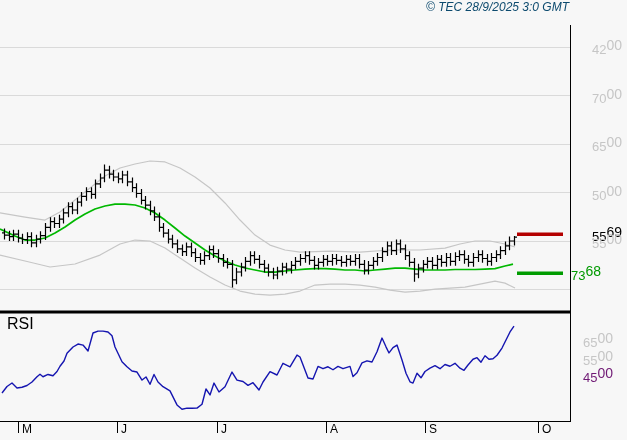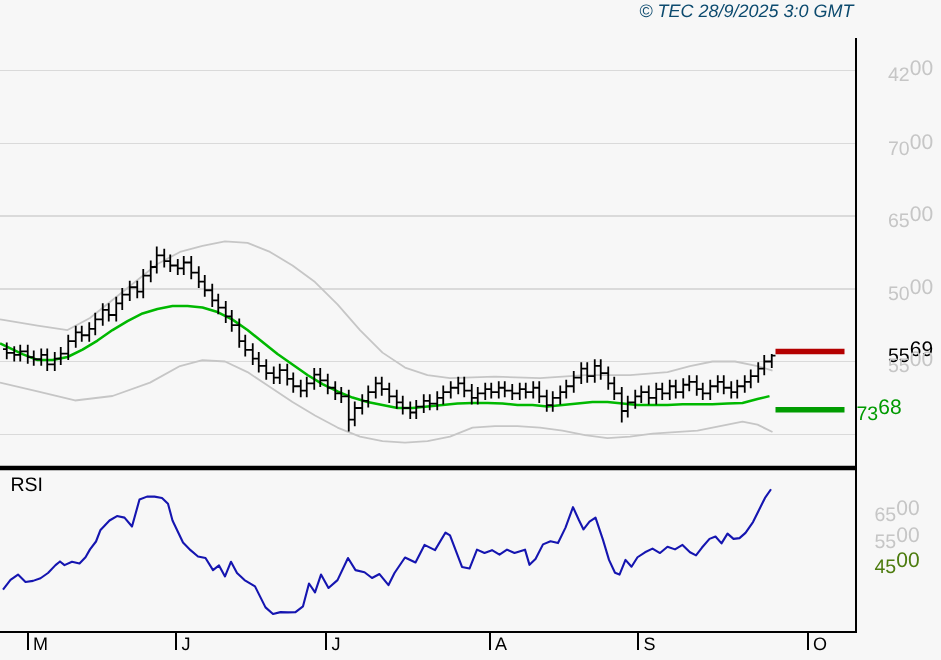--- a/index.html
+++ b/index.html
@@ -4,21 +4,21 @@
 <style>
   html,body{margin:0;padding:0;background:#f7f7f7;}
   .stage{position:relative;width:627px;height:440px;background:#f7f7f7;
          font-family:"Liberation Sans",sans-serif;overflow:hidden;}
   svg{position:absolute;left:0;top:0;}
   .legend{position:absolute;left:3px;top:2px;display:flex;gap:7px;
           font-size:12px;font-weight:bold;line-height:1.1;}
   .legend .dash{font-weight:normal;margin-left:3px;}
   .copyright{position:absolute;top:1px;right:58px;font-size:12px;font-style:italic;
              color:#0c4a6e;line-height:1.1;}
-  .rsi-title{position:absolute;left:7px;top:315px;font-size:13px;color:#000;text-align:center;}
+  .rsi-title{position:absolute;left:7px;top:315px;font-size:16px;color:#000;text-align:center;}
   .axlbl{position:absolute;font-size:13px;line-height:1;transform:translateY(-50%);
          white-space:nowrap;}
   .axlbl .sup{font-size:14px;vertical-align:4px;}
   .month{position:absolute;top:423px;font-size:12px;color:#000;line-height:1;}
 </style>
 </head>
 <body>
 
 <div class="stage">
   <svg id="plot" width="627" height="440">
@@ -50,21 +50,21 @@
   <div id="labels">
       <span class="axlbl" style="left: 592px; top: 47px; color: rgb(198, 198, 198);"><span>42</span><span class="sup">00</span></span>
       <span class="axlbl" style="left: 592px; top: 95.5px; color: rgb(198, 198, 198);"><span>70</span><span class="sup">00</span></span>
       <span class="axlbl" style="left: 592px; top: 144px; color: rgb(198, 198, 198);"><span>65</span><span class="sup">00</span></span>
       <span class="axlbl" style="left: 592px; top: 192.5px; color: rgb(198, 198, 198);"><span>50</span><span class="sup">00</span></span>
       <span class="axlbl" style="left: 592px; top: 234.307px; color: #000000;"><span>55</span><span class="sup">69</span></span>
       <span class="axlbl" style="left: 592px; top: 241px; color: rgb(198, 198, 198);"><span>55</span><span class="sup">00</span></span>
       <span class="axlbl" style="left: 571px; top: 273.204px; color: rgb(0, 154, 0);"><span>73</span><span class="sup">68</span></span>
       <span class="axlbl" style="left: 583px; top: 340px; color: rgb(198, 198, 198);"><span>65</span><span class="sup">00</span></span>
       <span class="axlbl" style="left: 583px; top: 357.5px; color: rgb(198, 198, 198);"><span>55</span><span class="sup">00</span></span>
-      <span class="axlbl" style="left: 583px; top: 375px; color: #4d7c0f;"><span>45</span><span class="sup">00</span></span>
+      <span class="axlbl" style="left: 583px; top: 375px; color: #701a75;"><span>45</span><span class="sup">00</span></span>
       <span class="month" style="left: 22px; top: 423px; color: rgb(0, 0, 0);">M</span>
       <span class="month" style="left: 121px; top: 423px; color: rgb(0, 0, 0);">J</span>
       <span class="month" style="left: 221px; top: 423px; color: rgb(0, 0, 0);">J</span>
       <span class="month" style="left: 330px; top: 423px; color: rgb(0, 0, 0);">A</span>
       <span class="month" style="left: 429px; top: 423px; color: rgb(0, 0, 0);">S</span>
       <span class="month" style="left: 542px; top: 423px; color: rgb(0, 0, 0);">O</span>
     </div>
 </div>
 
 </body></html>

